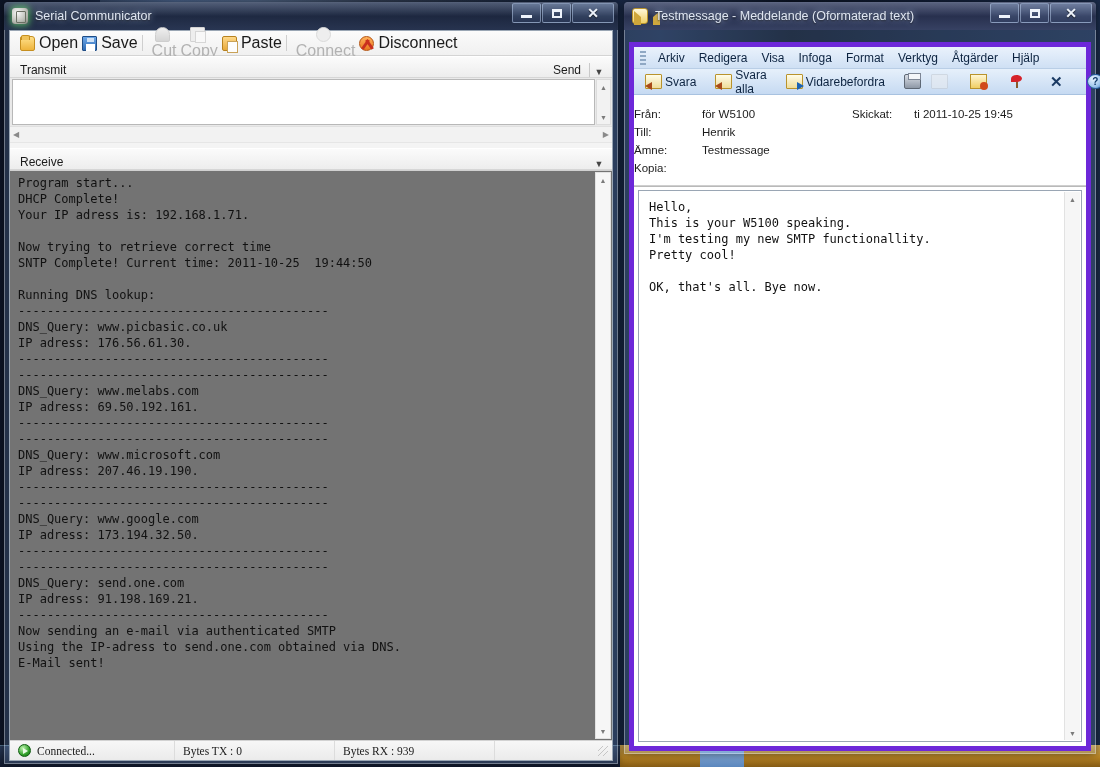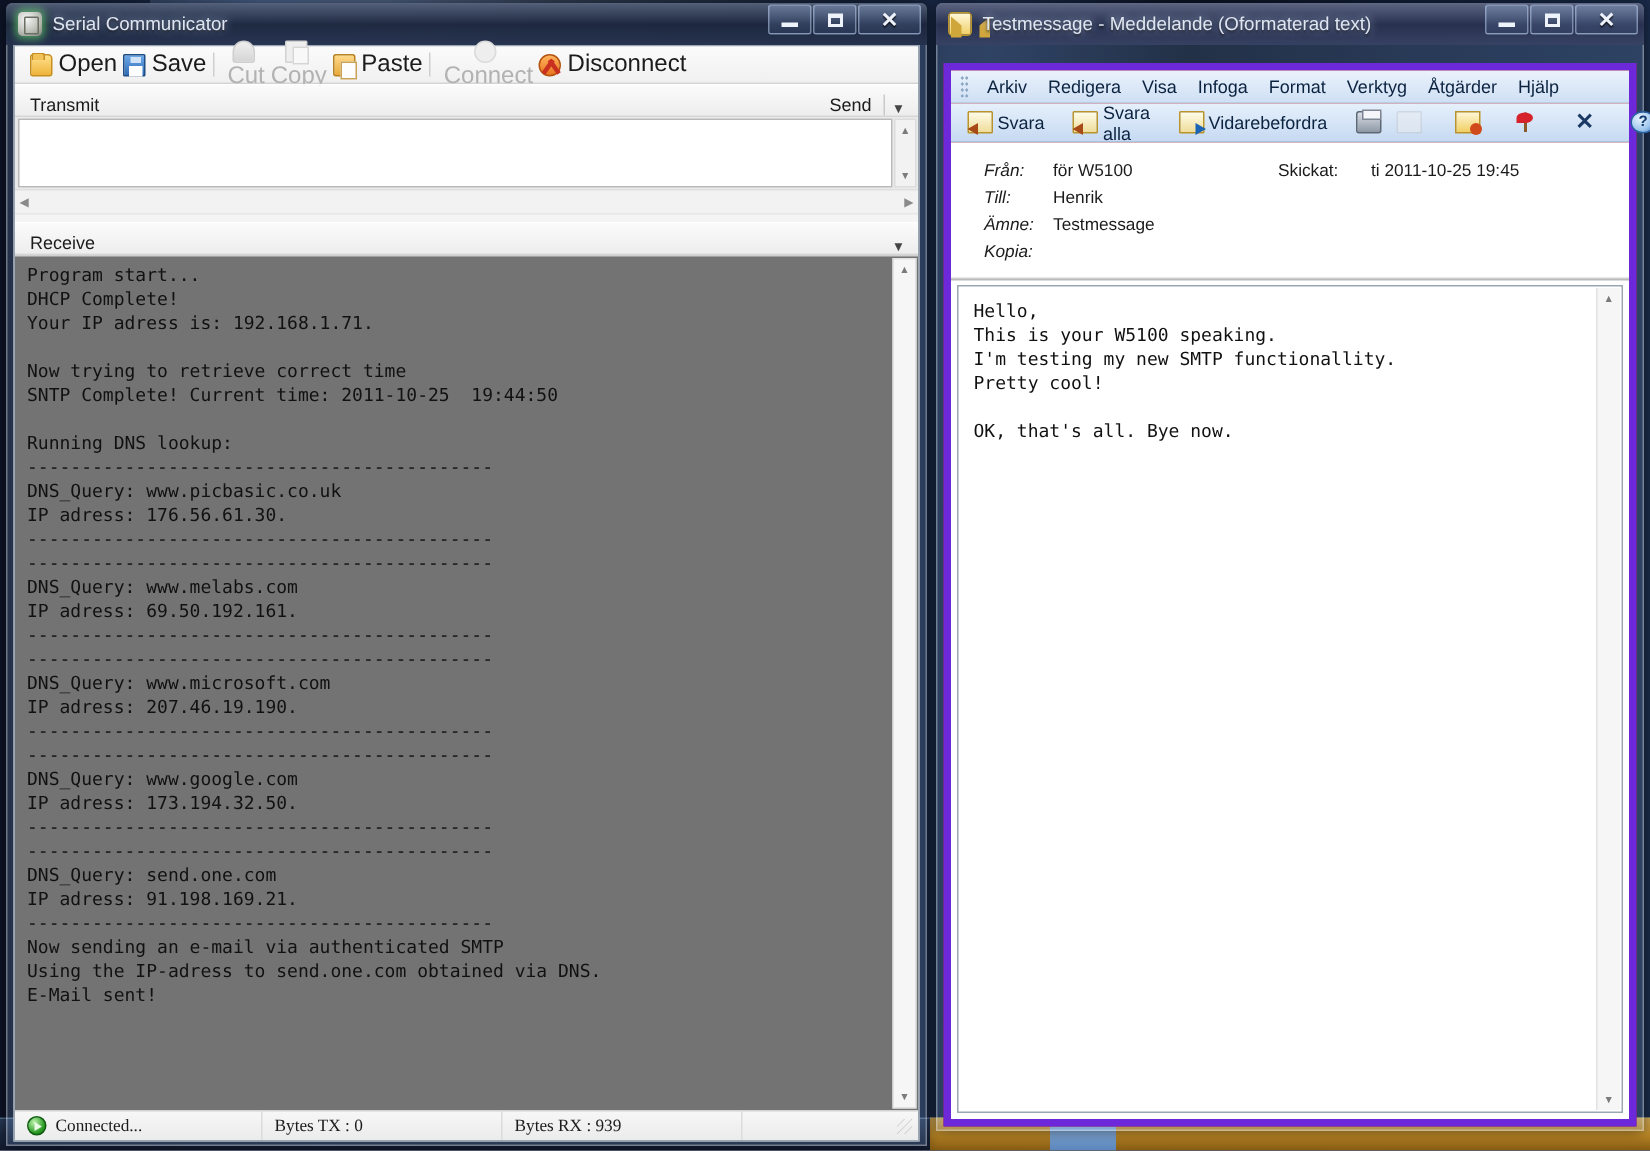--- a/index.html
+++ b/index.html
@@ -260,21 +260,21 @@
   .mi-flag::after{content:"";position:absolute;left:2px;top:1px;width:11px;height:7px;background:#d6222a;border-radius:50% 50% 50% 0;}
   .mi-delete{ color:#1b3a63; font-size:15px; font-weight:bold; line-height:15px; text-align:center;}
   .mi-help{ border-radius:50%; background:radial-gradient(circle at 35% 30%,#eaf4ff,#9cc4ec 60%,#2f6cb5); border:1px solid #2a5f9e; color:#103a6b; font-size:10px; font-weight:bold; text-align:center; line-height:13px;}
 
   #mail-headers{
     background:#fff; padding:10px 0 8px 0;
     font-size:11.5px; color:#1b1b1b;
     border-bottom:1px solid #cfcfcf;
   }
   .hdr-row{ display:flex; align-items:center; height:18px; }
-  .hdr-label{ width:68px; padding-left:22px; color:#1b1b1b;font-style:italic; }
+  .hdr-label{ width:68px; color:#1b1b1b; }
   .hdr-value{ flex:1; }
   .hdr-label2{ width:62px; text-align:left; }
   .hdr-value2{ width:150px; }
   #mail-text-wrap{ flex:1; position:relative; background:#fff; border-top:1px solid #b9b9b9; margin:0; }
   #mail-text-box{
     position:absolute; left:4px; top:3px; right:4px; bottom:4px;
     border:1px solid #9aa6b4; background:#fff;
   }
   #mail-text{
     position:absolute; left:10px; top:8px; right:20px; bottom:4px;

